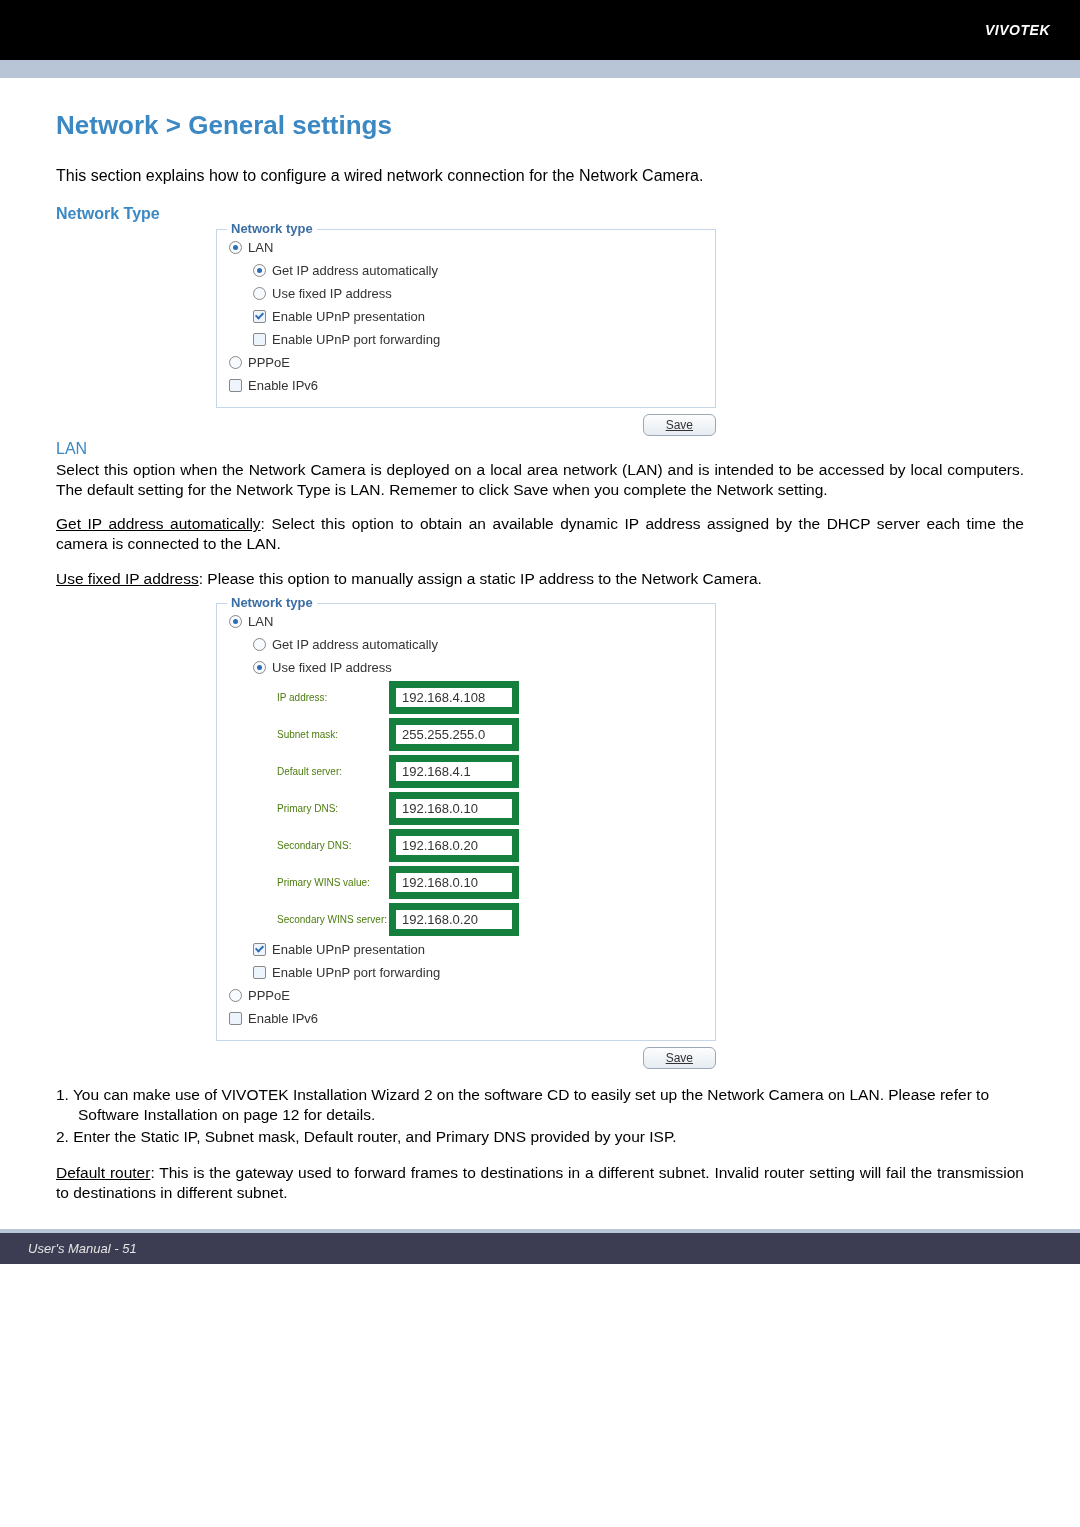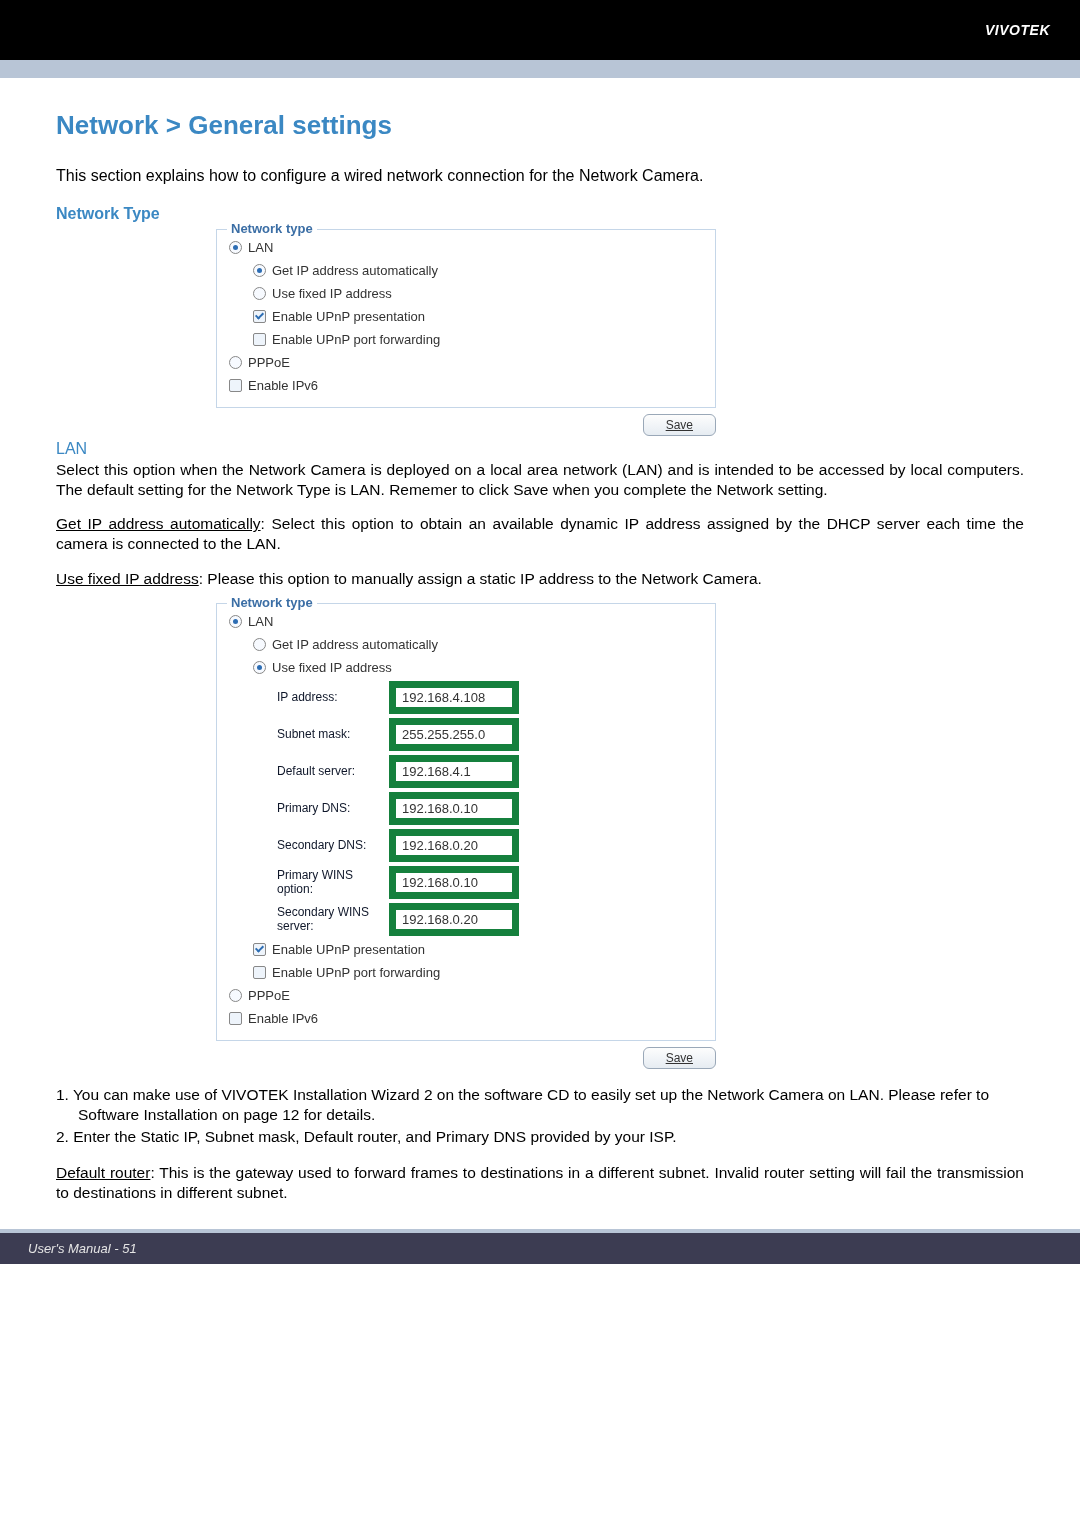--- a/index.html
+++ b/index.html
@@ -143,22 +143,22 @@
   }
 
   .ip-row {
     display: flex;
     align-items: center;
     padding: 2px 2px;
   }
   .ip-label {
     width: 160px;
     padding-left: 48px;
-    font-size: 12px;
-    color: #0f172a;
+    font-size: 10px;
+    color: #4d7c0f;
   }
   .ip-input {
     border: 7px solid #15803d;
     background: #fff;
     font-size: 13px;
     padding: 2px 6px;
     width: 130px;
     color: #333;
   }
 
@@ -293,21 +293,21 @@
         </div>
       <div class="ip-row">
           <span class="ip-label">Primary DNS:</span>
           <input class="ip-input" value="192.168.0.10" style="">
         </div>
       <div class="ip-row">
           <span class="ip-label">Secondary DNS:</span>
           <input class="ip-input" value="192.168.0.20" style="">
         </div>
       <div class="ip-row">
-          <span class="ip-label">Primary WINS option:</span>
+          <span class="ip-label">Primary WINS value:</span>
           <input class="ip-input" value="192.168.0.10" style="">
         </div>
       <div class="ip-row">
           <span class="ip-label">Secondary WINS server:</span>
           <input class="ip-input" value="192.168.0.20" style="">
         </div>
 
       <div class="row indent1">
         <span class="checkbox">
             <span class="tick"></span>

